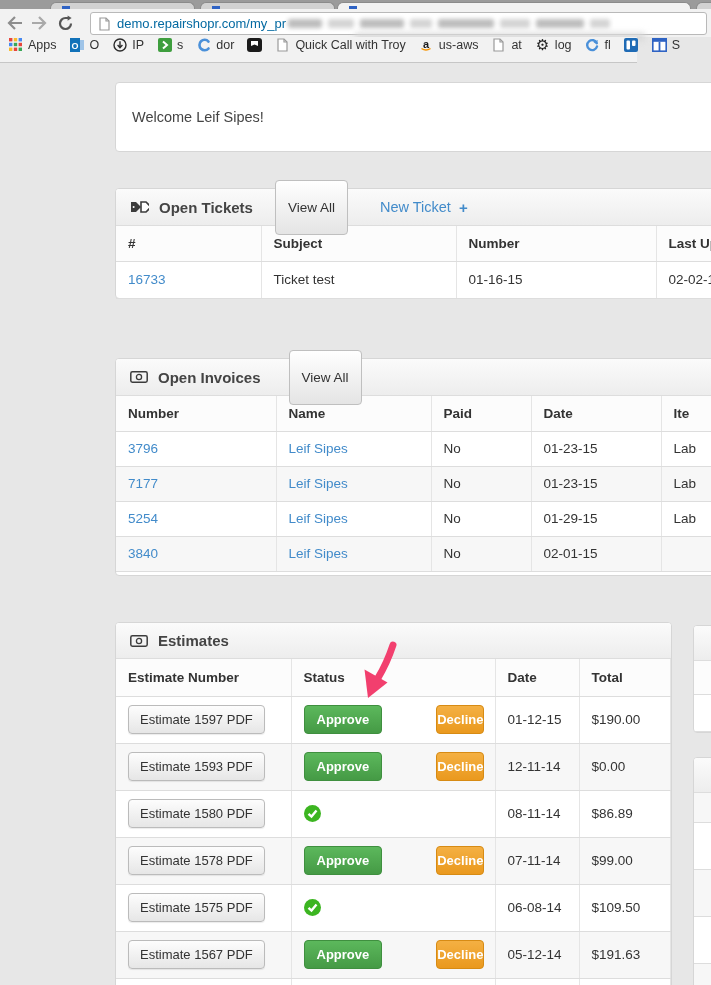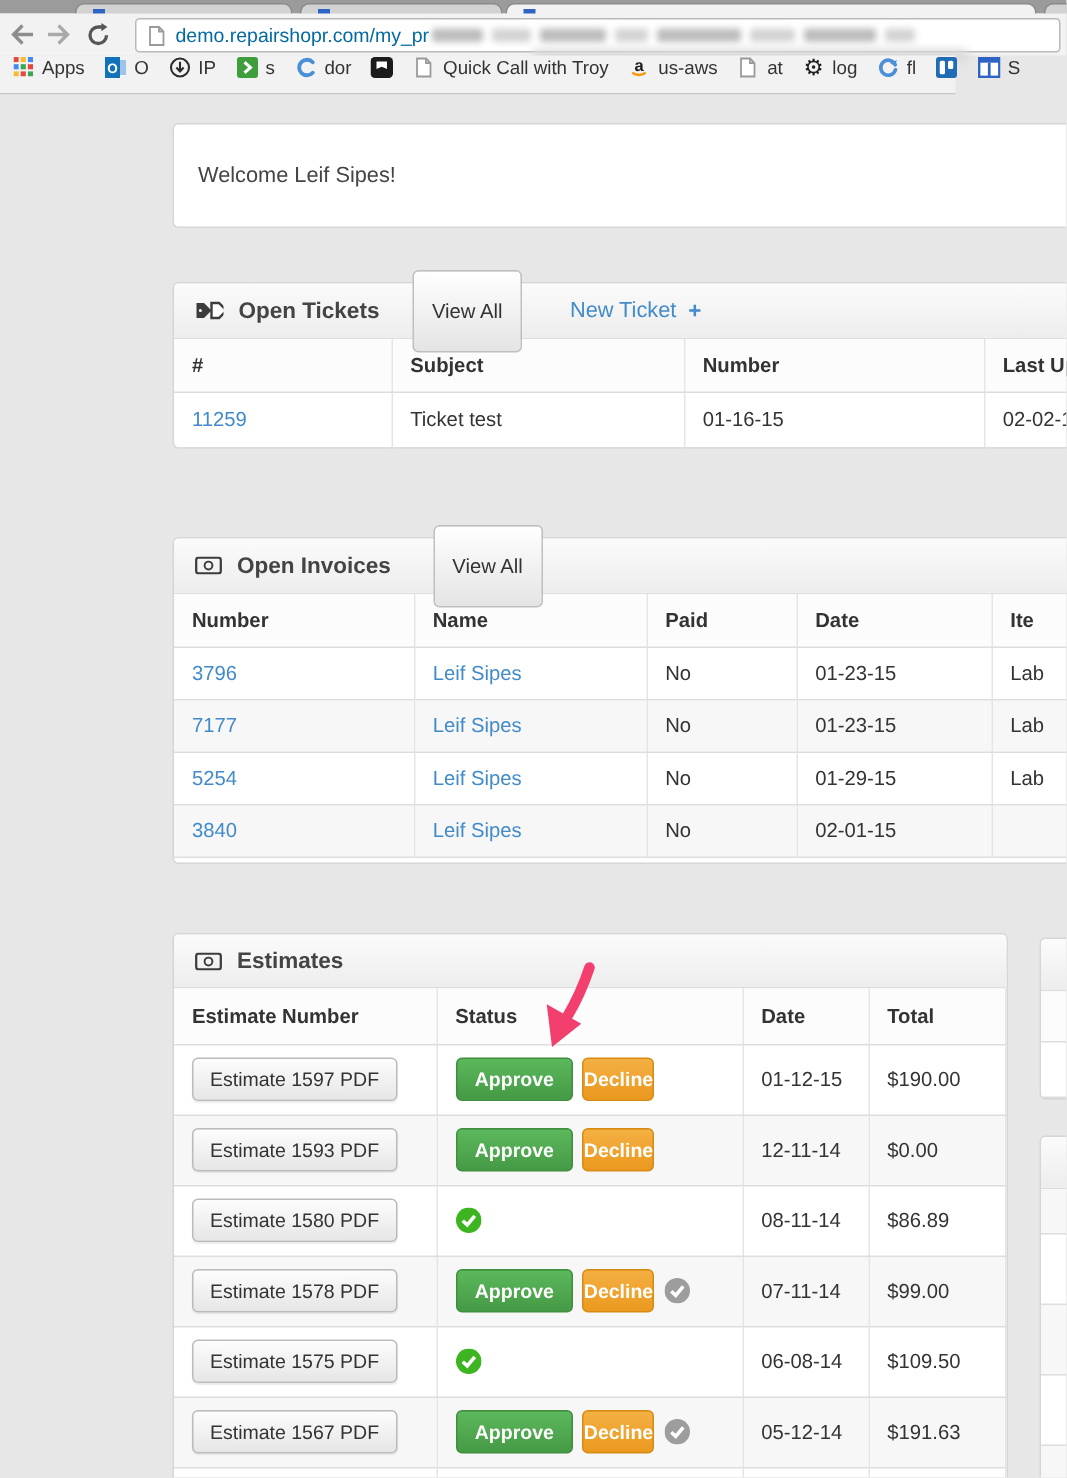--- a/index.html
+++ b/index.html
@@ -63,21 +63,21 @@
     border:1px solid #3f8f3f; border-radius:4px; padding:6px 12px;
     color:#fff; font-weight:bold; font-size:13px;
   }
   .btn-decline {
     display:inline-block; background:linear-gradient(#f4b043,#ea991e);
     border:1px solid #d78b14; border-radius:4px; padding:6px 0;
     color:#fff; font-weight:bold; font-size:13px; margin-left:6px;
   }
   .chk { display:inline-block; width:17px; height:17px; vertical-align:middle; }
   .chk.ml { margin-left:7px; }
-  .status-cell { display:flex; align-items:center; }
+  .status-cell { display:flex; align-items:center;gap:48px; }
   
   .mini-head { height:35px; background:linear-gradient(#fbfbfb,#ededed); border-bottom:1px solid #ddd; border-radius:3px 3px 0 0; }
   .mini-row { border-bottom:1px solid #ddd; }
   .arrow-svg { position:absolute; left:338px; top:567px; width:80px; height:80px; pointer-events:none; }
 </style>
 </head>
 <body>
 
 <div class="tabstrip">
   <div class="tab" style="left:50px;width:145px;">
@@ -277,21 +277,21 @@
           <col>
         </colgroup>
       <tbody>
           <tr style="height:35px;">
         <th>#</th>
         <th>Subject</th>
         <th>Number</th>
         <th>Last Upda</th>
       </tr>
       <tr style="height:37px;">
-        <td><a class="cell-link" href="#">11259</a></td>
+        <td><a class="cell-link" href="#">16733</a></td>
         <td>Ticket test</td>
         <td>01-16-15</td>
         <td>02-02-15</td>
       </tr>
     </tbody>
       </table>
   </div>
 
   <div class="panel" style="left:115px; top:295px; width:862px; height:218px;">
     <div class="panel-heading">

